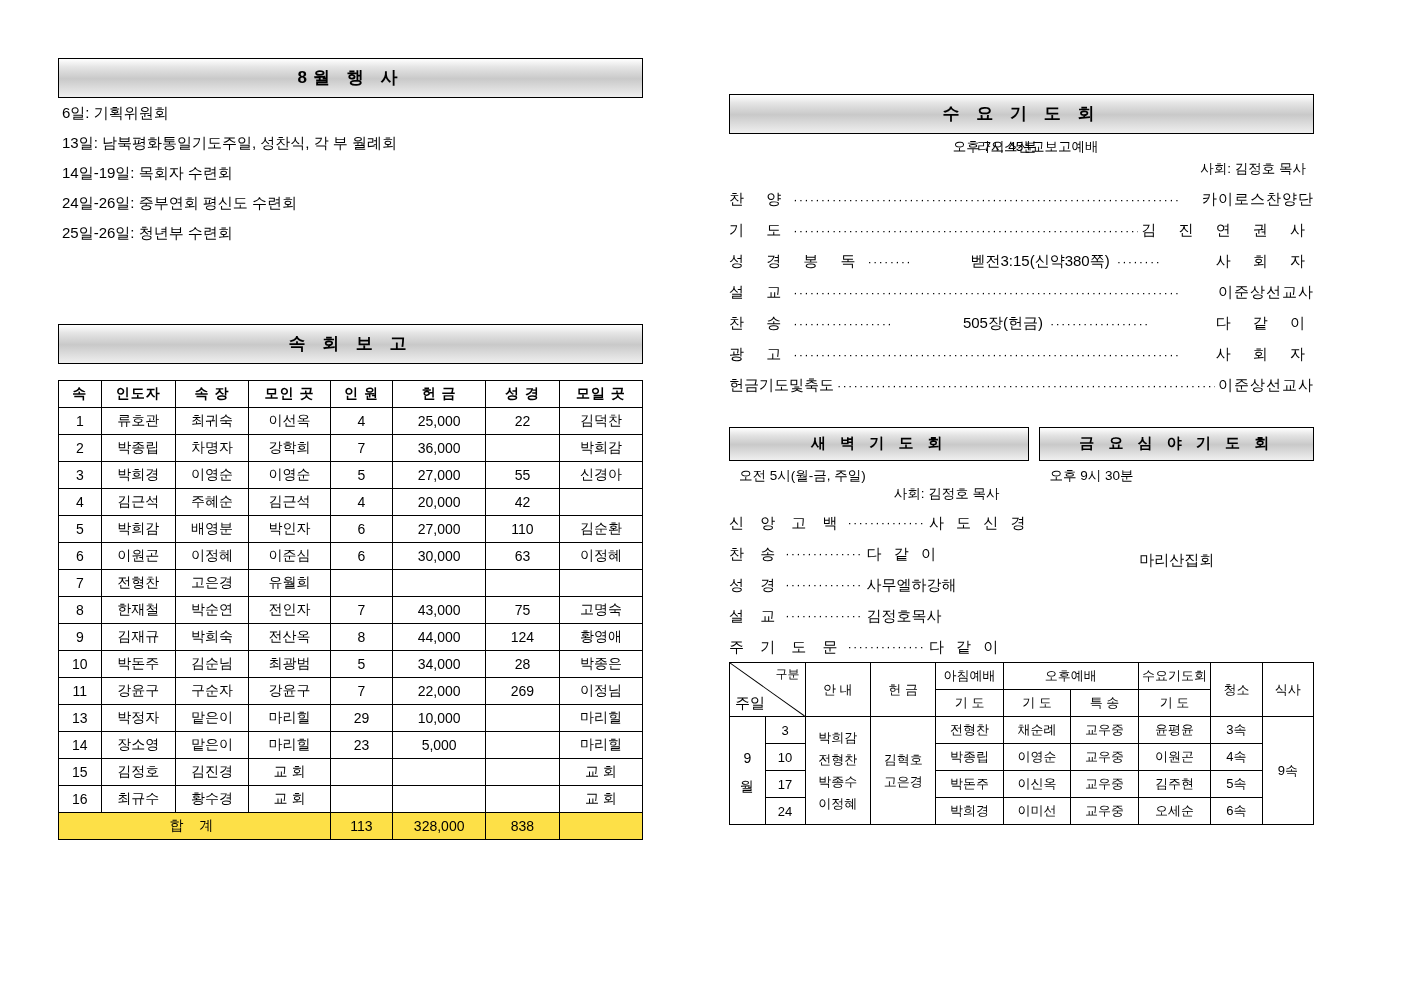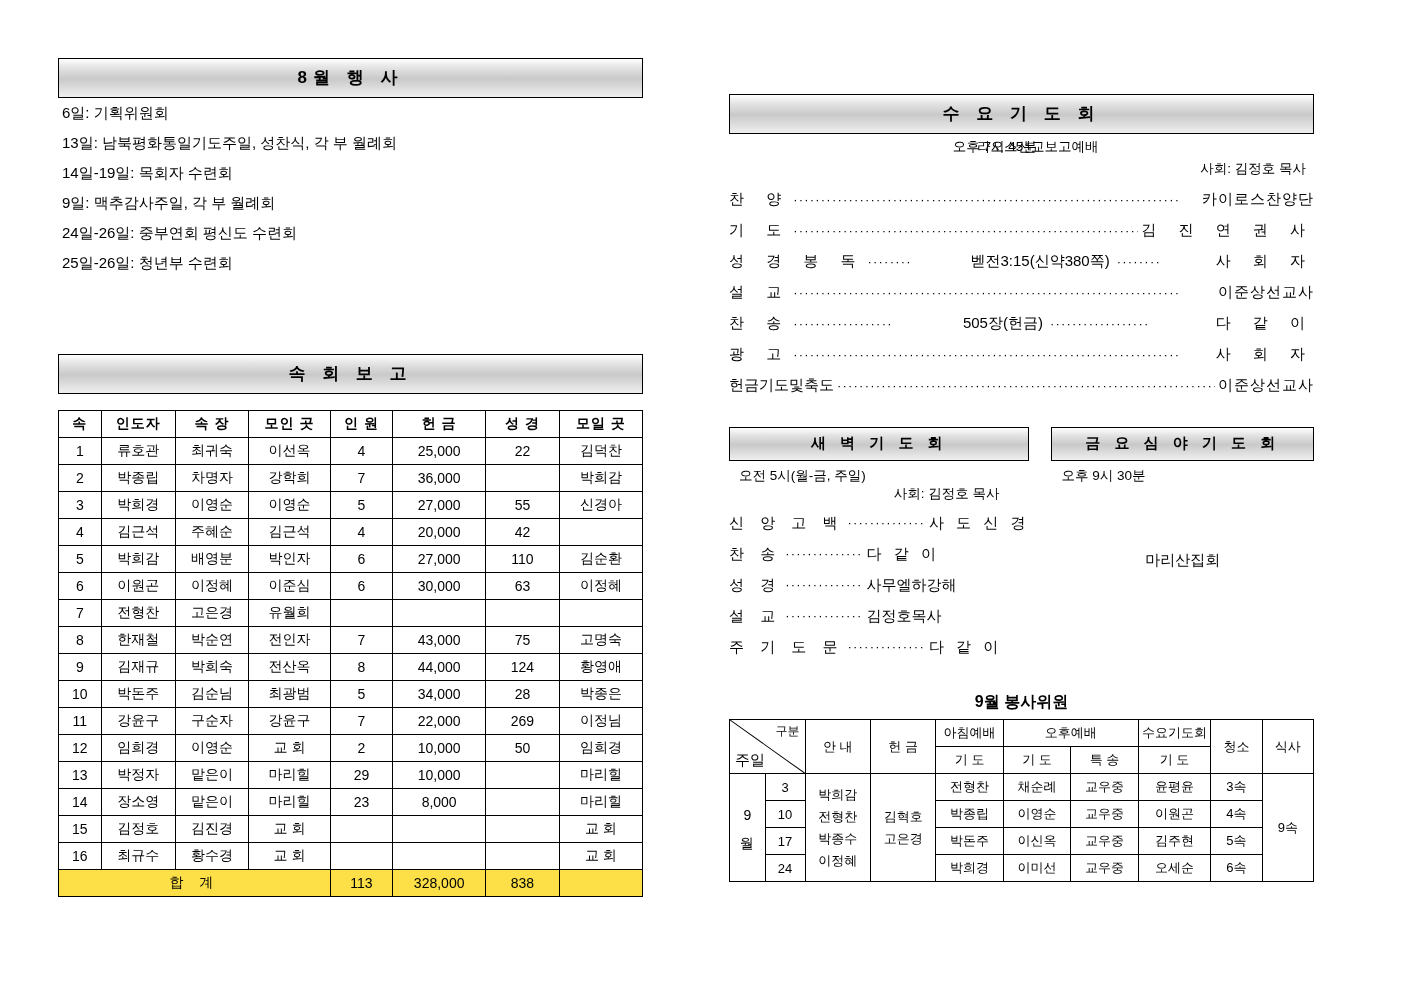--- a/index.html
+++ b/index.html
@@ -138,21 +138,21 @@
   .center-title {
     text-align: center;
     font-weight: bold;
     font-size: 15px;
     margin: 6px 0 2px 0;
   }
 
   
   .two-col {
     display: flex;
-    gap: 22px;
+    gap: 10px;
     margin-top: 26px;
   }
   .two-col .cell { flex: 1 1 0; }
 
   .dawn-line {
     display: flex;
     font-size: 15px;
     line-height: 31px;
     white-space: nowrap;
   }
@@ -231,21 +231,20 @@
 <div class="page">
 
   <div class="col-left">
 
     <div class="bar">8월  행 사</div>
 
     <div class="event-list">
       <div>6일: 기획위원회</div>
       <div>13일: 남북평화통일기도주일, 성찬식, 각 부 월례회</div>
       <div>14일-19일: 목회자 수련회</div>
-      <div>9일: 맥추감사주일, 각 부 월례회</div>
       <div>24일-26일: 중부연회 평신도 수련회</div>
       <div>25일-26일: 청년부 수련회</div>
     </div>
 
     <div style="height:76px"></div>
 
     <div class="bar">속 회 보 고</div>
 
     <div class="sokhoe-wrap">
       <table class="grid">
@@ -366,46 +365,36 @@
             <td>11</td>
             <td>강윤구</td>
             <td>구순자</td>
             <td>강윤구</td>
             <td class="num">7</td>
             <td class="num">22,000</td>
             <td class="num">269</td>
             <td>이정님</td>
           </tr>
           <tr>
-            <td>12</td>
-            <td>임희경</td>
-            <td>이영순</td>
-            <td>교  회</td>
-            <td class="num">2</td>
-            <td class="num">10,000</td>
-            <td class="num">50</td>
-            <td>임희경</td>
-          </tr>
-          <tr>
             <td>13</td>
             <td>박정자</td>
             <td>맡은이</td>
             <td>마리힐</td>
             <td class="num">29</td>
             <td class="num">10,000</td>
             <td class="num"></td>
             <td>마리힐</td>
           </tr>
           <tr>
             <td>14</td>
             <td>장소영</td>
             <td>맡은이</td>
             <td>마리힐</td>
             <td class="num">23</td>
-            <td class="num">8,000</td>
+            <td class="num">5,000</td>
             <td class="num"></td>
             <td>마리힐</td>
           </tr>
           <tr>
             <td>15</td>
             <td>김정호</td>
             <td>김진경</td>
             <td>교  회</td>
             <td class="num"></td>
             <td class="num"></td>
@@ -523,21 +512,20 @@
         </div>
       </div>
 
       <div class="cell">
         <div class="bar small">금 요 심 야 기 도 회</div>
         <div class="small-note">오후 9시 30분</div>
         <div class="friday-center">마리산집회</div>
       </div>
     </div>
 
-    <div class="sep-title">9월 봉사위원</div>
 
     <table class="sep">
       <tbody>
         <tr>
           <td class="diag" rowspan="2" colspan="2">
             <svg class="slash" viewBox="0 0 74 56" preserveAspectRatio="none">
               <line x1="0" y1="0" x2="74" y2="56" stroke="#000" stroke-width="1"></line>
             </svg>
             <span class="tr">구분</span>
             <span class="bl">주일</span>

